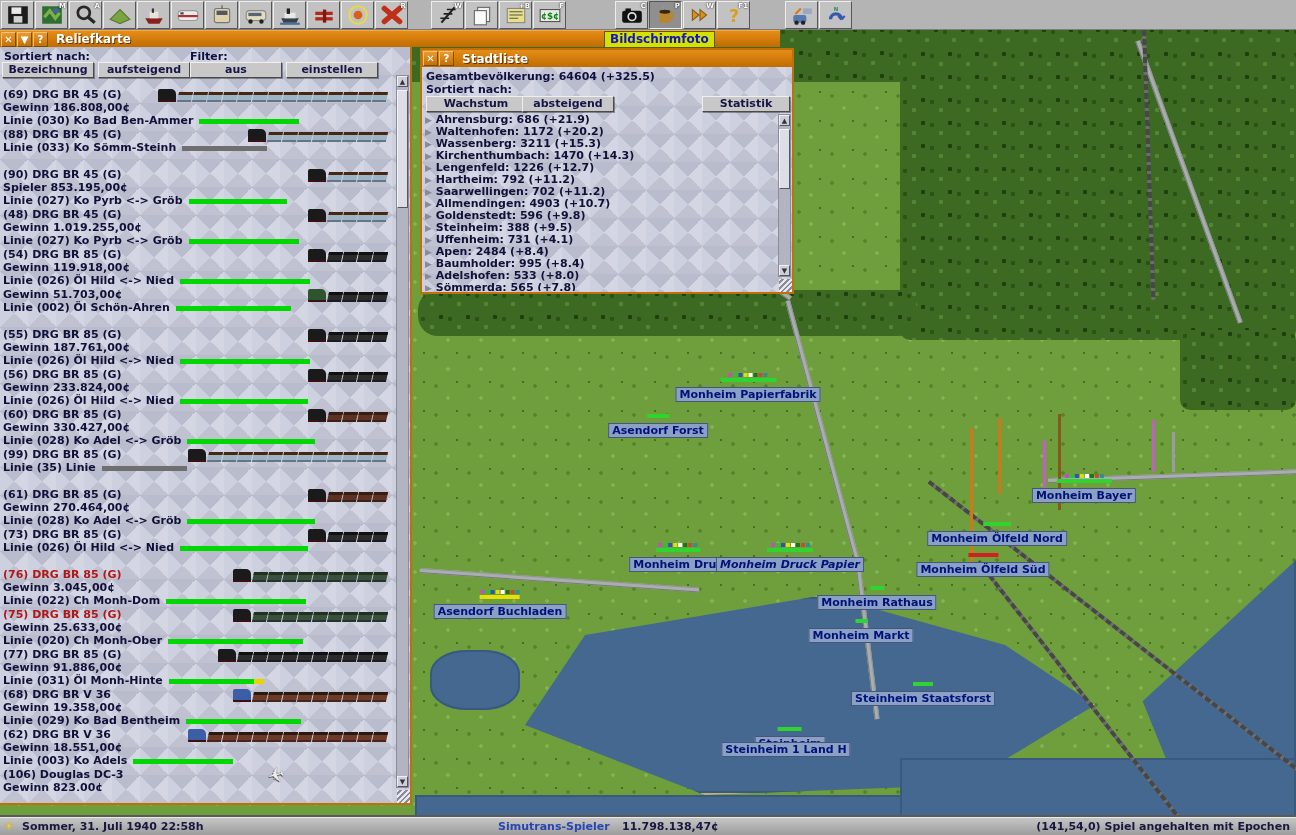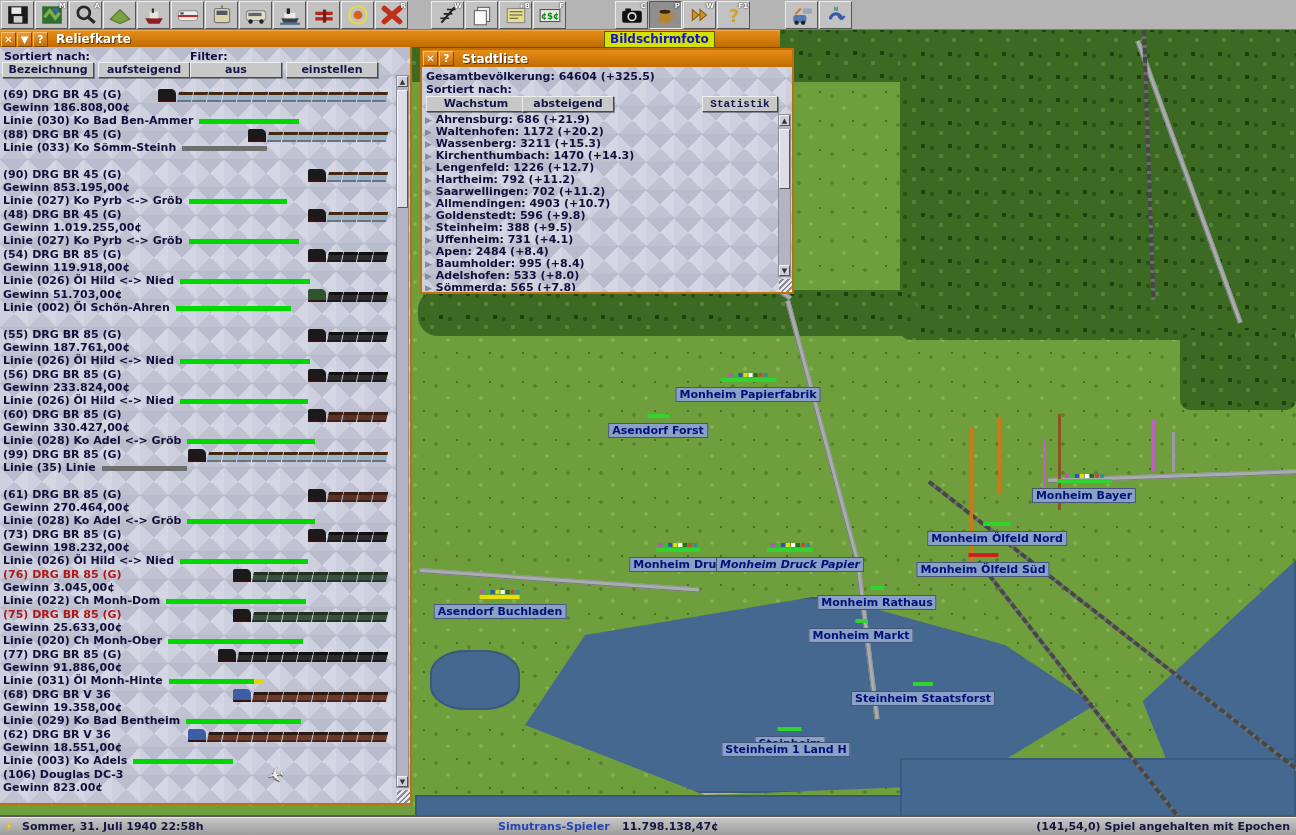--- a/index.html
+++ b/index.html
@@ -417,21 +417,21 @@
             <span class="wag" style="background: rgb(157, 180, 198); border-top: 3px solid rgb(70, 40, 16);"></span>
             <span class="wag" style="background: rgb(157, 180, 198); border-top: 3px solid rgb(70, 40, 16);"></span>
             <span class="wag" style="background: rgb(157, 180, 198); border-top: 3px solid rgb(70, 40, 16);"></span>
             <span class="wag" style="background: rgb(157, 180, 198); border-top: 3px solid rgb(70, 40, 16);"></span>
             <span class="wag" style="background: rgb(157, 180, 198); border-top: 3px solid rgb(70, 40, 16);"></span>
             <span class="wag" style="background: rgb(157, 180, 198); border-top: 3px solid rgb(70, 40, 16);"></span>
           </div>
         </div>
         <div class="ventry">
           <div>(90) DRG BR 45 (G)</div>
-          <div>Gewinn 853.195,00¢</div>
+          <div>Spieler 853.195,00¢</div>
           <div><span>Linie (027) Ko Pyrb &lt;-&gt; Gröb</span><span class="vbar">
               <span style="background: rgb(0, 217, 0); width: 98px;"></span>
             </span></div>
           <div class="train">
             <span class="loco" style="background: rgb(26, 26, 26);"></span>
             <span class="wag" style="background: rgb(157, 180, 198); border-top: 3px solid rgb(70, 40, 16);"></span>
             <span class="wag" style="background: rgb(157, 180, 198); border-top: 3px solid rgb(70, 40, 16);"></span>
             <span class="wag" style="background: rgb(157, 180, 198); border-top: 3px solid rgb(70, 40, 16);"></span>
             <span class="wag" style="background: rgb(157, 180, 198); border-top: 3px solid rgb(70, 40, 16);"></span>
           </div>
@@ -549,21 +549,20 @@
           <div class="train">
             <span class="loco" style="background: rgb(26, 26, 26);"></span>
             <span class="wag" style="background: rgb(92, 50, 36); border-top: 3px solid rgb(58, 28, 16);"></span>
             <span class="wag" style="background: rgb(92, 50, 36); border-top: 3px solid rgb(58, 28, 16);"></span>
             <span class="wag" style="background: rgb(92, 50, 36); border-top: 3px solid rgb(58, 28, 16);"></span>
             <span class="wag" style="background: rgb(92, 50, 36); border-top: 3px solid rgb(58, 28, 16);"></span>
           </div>
         </div>
         <div class="ventry">
           <div>(73) DRG BR 85 (G)</div>
-          <div>Gewinn 198.232,00¢</div>
           <div><span>Linie (026) Öl Hild &lt;-&gt; Nied</span><span class="vbar">
               <span style="background: rgb(0, 217, 0); width: 128px;"></span>
             </span></div>
           <div class="train">
             <span class="loco" style="background: rgb(26, 26, 26);"></span>
             <span class="wag" style="background: rgb(43, 43, 43); border-top: 3px solid rgb(16, 16, 16);"></span>
             <span class="wag" style="background: rgb(43, 43, 43); border-top: 3px solid rgb(16, 16, 16);"></span>
             <span class="wag" style="background: rgb(43, 43, 43); border-top: 3px solid rgb(16, 16, 16);"></span>
             <span class="wag" style="background: rgb(43, 43, 43); border-top: 3px solid rgb(16, 16, 16);"></span>
           </div>
@@ -688,21 +687,21 @@
   <div id="swin" class="checker">
     <div class="wtitle">
       <div class="tbtn">✕</div>
       <div class="tbtn">?</div>
       <div class="ttext">Stadtliste</div>
     </div>
     <div class="label" style="position:absolute;left:4px;top:20px;">Gesamtbevölkerung: 64604 (+325.5)</div>
     <div class="label" style="position:absolute;left:4px;top:33px;">Sortiert nach:</div>
     <div class="btn" style="left:4px;top:46px;width:100px;">Wachstum</div>
     <div class="btn" style="left:100px;top:46px;width:92px;">absteigend</div>
-    <div class="btn" style="left:280px;top:46px;width:76px;font-family:Liberation Mono, monospace;">Statistik</div>
+    <div class="btn" style="left:280px;top:46px;width:88px;">Statistik</div>
 
     <div id="clist" style="position:absolute;left:3px;top:64px;width:350px;height:177px;overflow:hidden;">
         <div class="crow"><span class="arr">▶</span> <span>Ahrensburg: 686 (+21.9)</span></div>
         <div class="crow"><span class="arr">▶</span> <span>Waltenhofen: 1172 (+20.2)</span></div>
         <div class="crow"><span class="arr">▶</span> <span>Wassenberg: 3211 (+15.3)</span></div>
         <div class="crow"><span class="arr">▶</span> <span>Kirchenthumbach: 1470 (+14.3)</span></div>
         <div class="crow"><span class="arr">▶</span> <span>Lengenfeld: 1226 (+12.7)</span></div>
         <div class="crow"><span class="arr">▶</span> <span>Hartheim: 792 (+11.2)</span></div>
         <div class="crow"><span class="arr">▶</span> <span>Saarwellingen: 702 (+11.2)</span></div>
         <div class="crow"><span class="arr">▶</span> <span>Allmendingen: 4903 (+10.7)</span></div>

